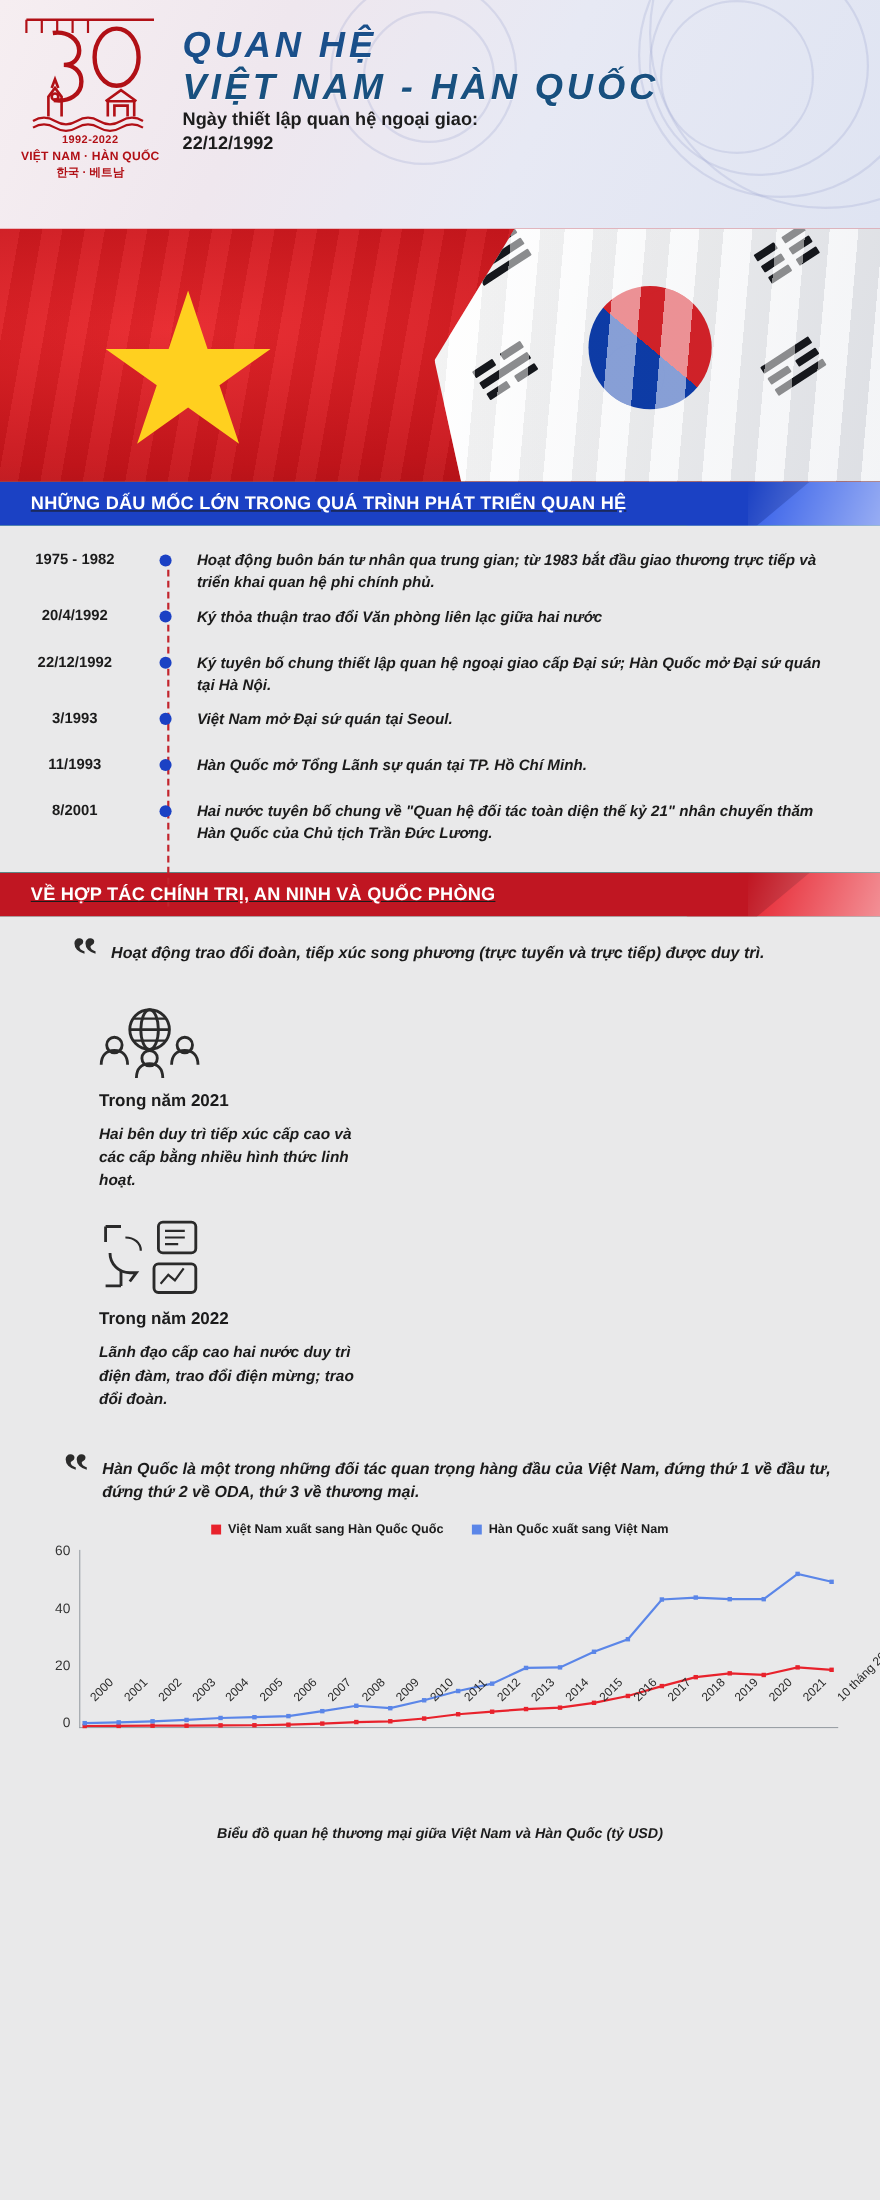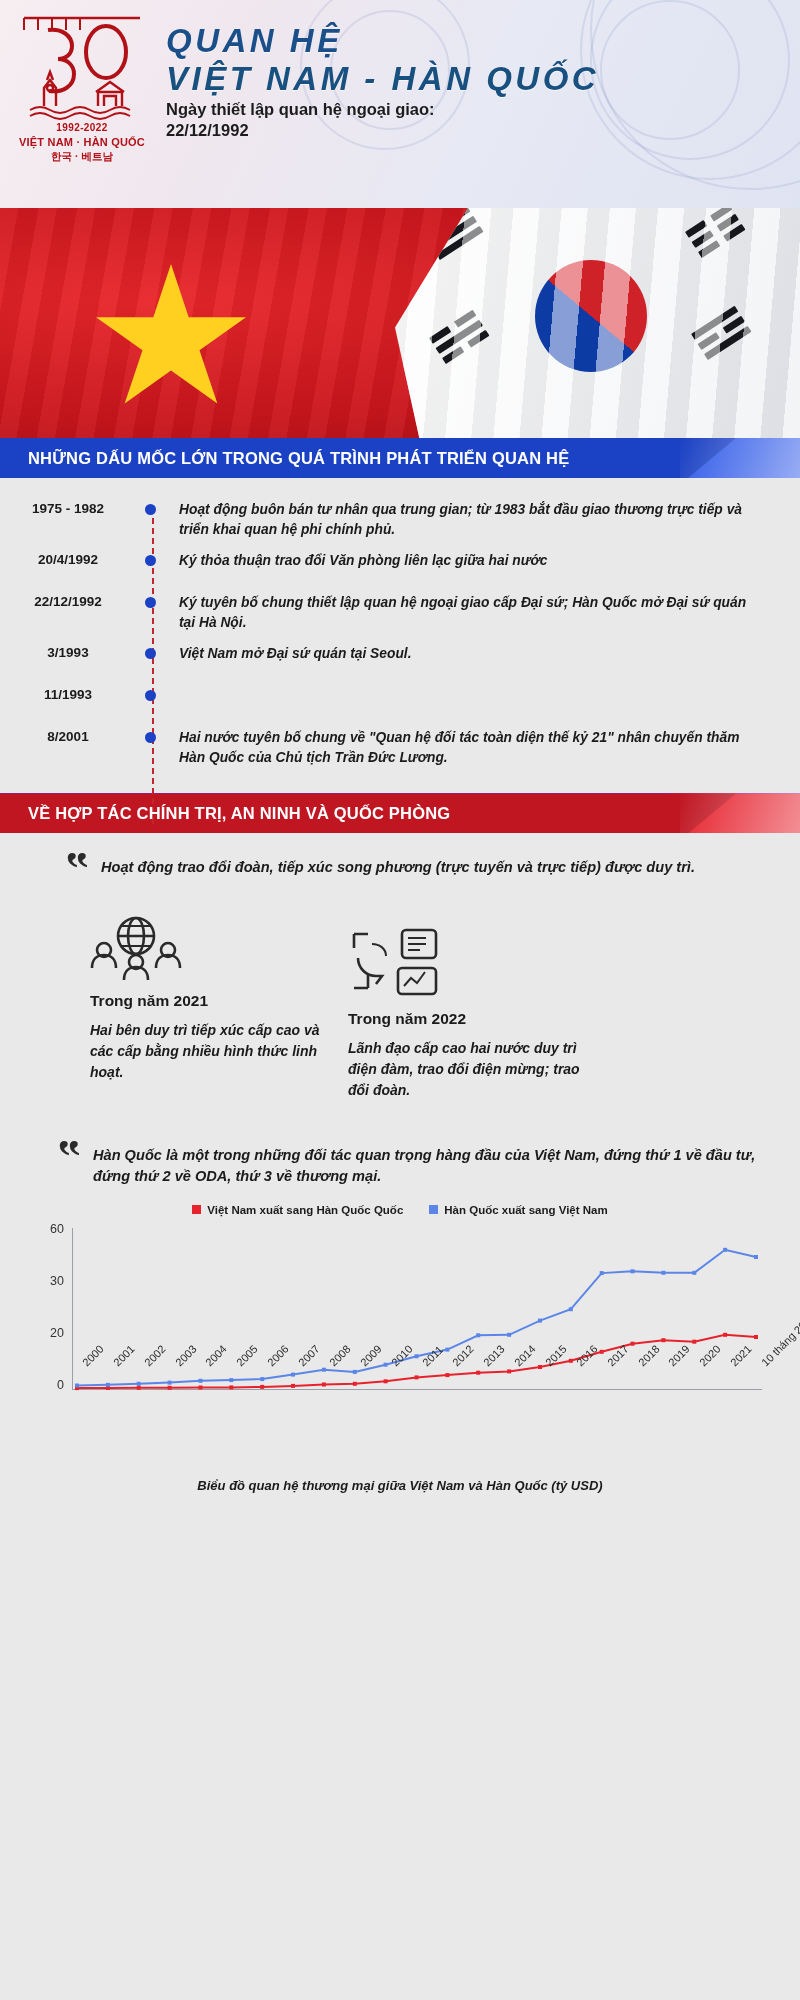--- a/index.html
+++ b/index.html
@@ -141,21 +141,21 @@
     clip-path: polygon(0 0, 92% 0, 86% 100%, 0 100%);
   }
   .banner .bg-accent {
     position: absolute; left: 0; top: 0; bottom: 0; width: 100%;
     clip-path: polygon(84% 0, 100% 0, 100% 100%, 78% 100%);
   }
   .banner.blue .bg-main { background: #1b41c4; }
   .banner.blue .bg-accent { background: #2f5ae8; }
   .banner.red .bg-main { background: #c01622; }
   .banner.red .bg-accent { background: #e6202c; }
-  .banner-wrap { position: relative; background: #6d28d9; }
+  .banner-wrap { position: relative; background: #0f766e; text-decoration: underline; }
   .banner-wrap:after {
     content: ""; position: absolute; right: 0; top: 0; bottom: 0; width: 120px;
     background: linear-gradient(110deg, rgba(255,255,255,0) 0%, rgba(255,255,255,.5) 100%);
     pointer-events: none;
   }
 
   
   .timeline {
     background: #e9e9ea;
     padding: 22px 28px 26px 0;
@@ -211,23 +211,23 @@
   }
   .quote-text {
     font-size: 14.6px;
     font-style: italic;
     font-weight: bold;
     line-height: 1.45;
     padding-top: 6px;
   }
   .two-col {
     display: flex;
-    gap: 18px;
     padding-left: 60px;
     margin-top: 14px;
+    flex-direction: column;
   }
   .col { width: 240px; }
   .col .ico { height: 78px; display: flex; align-items: flex-end; }
   .col h4 {
     margin: 12px 0 10px 0;
     font-size: 15.5px;
     font-weight: bold;
   }
   .col p {
     margin: 0;
@@ -401,20 +401,21 @@
           <div class="tl-dot"></div>
         </div>
       <div class="tl-text">Việt Nam mở Đại sứ quán tại Seoul.</div>
     </div>
 
     <div class="tl-row">
       <div class="tl-date">11/1993</div>
       <div class="tl-mid">
           <div class="tl-dot"></div>
         </div>
+      <div class="tl-text">Hàn Quốc mở Tổng Lãnh sự quán tại TP. Hồ Chí Minh.</div>
     </div>
 
     <div class="tl-row">
       <div class="tl-date">8/2001</div>
       <div class="tl-mid">
           <div class="tl-dot"></div>
         </div>
       <div class="tl-text">Hai nước tuyên bố chung về "Quan hệ đối tác toàn diện thế kỷ 21" nhân chuyến thăm Hàn Quốc của Chủ tịch Trần Đức Lương.</div>
     </div>
 
@@ -486,21 +487,21 @@
         <span>Việt Nam xuất sang Hàn Quốc Quốc</span>
       </div>
       <div class="item">
         <span class="sq" style="background:#5b86e8"></span>
         <span>Hàn Quốc xuất sang Việt Nam</span>
       </div>
     </div>
 
     <div class="chart-box">
       <div class="y-label" style="top:2px;">60</div>
-      <div class="y-label" style="top:54px;">30</div>
+      <div class="y-label" style="top:54px;">40</div>
       <div class="y-label" style="top:106px;">20</div>
       <div class="y-label" style="top:158px;">0</div>
       <div class="plot">
         <svg id="chart-svg" preserveAspectRatio="none" width="689" height="161" viewBox="0 0 689 161">
             <path d="M4.0 160.1 L34.9 160.0 L65.7 159.8 L96.6 159.8 L127.5 159.5 L158.3 159.4 L189.2 158.9 L220.0 157.9 L250.9 156.5 L281.8 155.8 L312.6 153.3 L343.5 149.4 L374.4 147.1 L405.2 144.7 L436.1 143.4 L467.0 139.0 L497.8 132.8 L528.7 123.8 L559.5 115.7 L590.4 112.2 L621.3 113.7 L652.1 106.8 L683.0 109.0" fill="none" stroke="#e8222c" stroke-width="2"></path>
             <rect x="2.0" y="158.1" width="4" height="4" fill="#e8222c"></rect>
             <rect x="32.9" y="158.0" width="4" height="4" fill="#e8222c"></rect>
             <rect x="63.7" y="157.8" width="4" height="4" fill="#e8222c"></rect>
             <rect x="94.6" y="157.8" width="4" height="4" fill="#e8222c"></rect>
             <rect x="125.5" y="157.5" width="4" height="4" fill="#e8222c"></rect>

